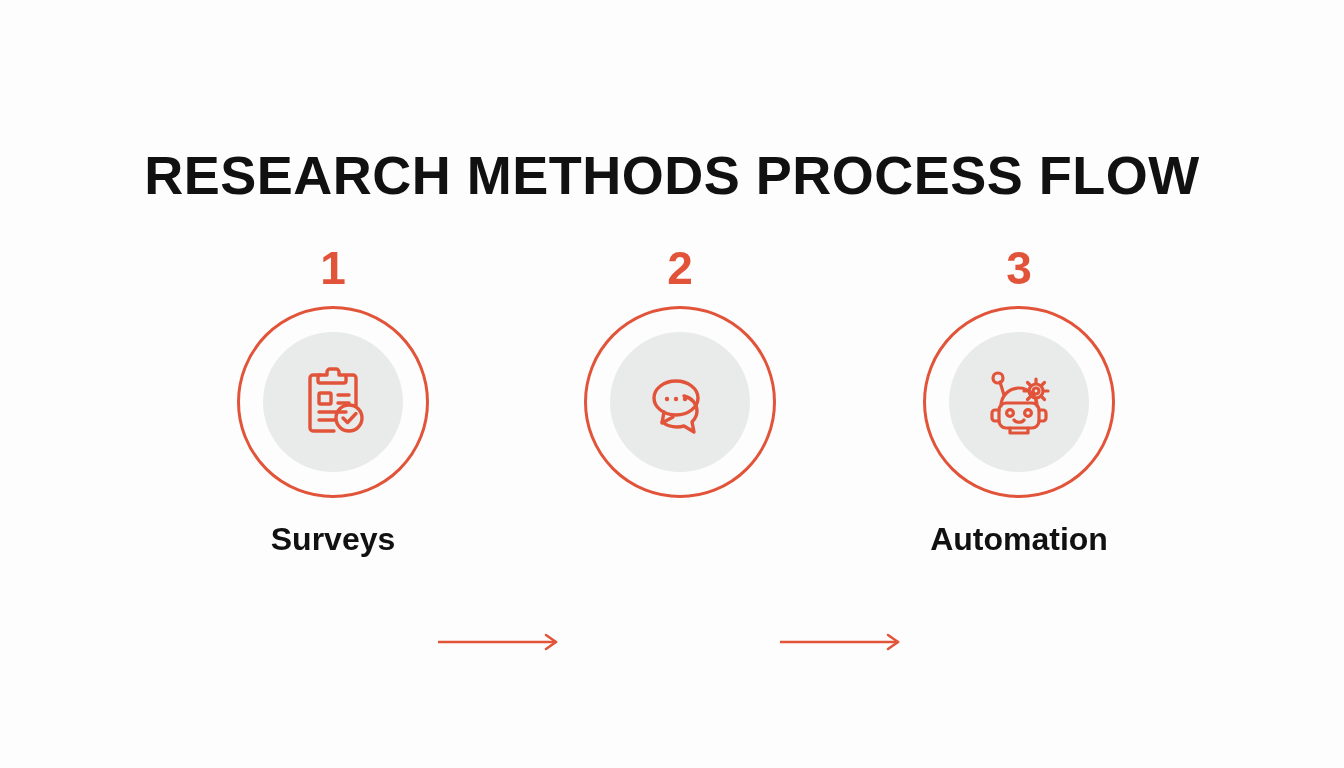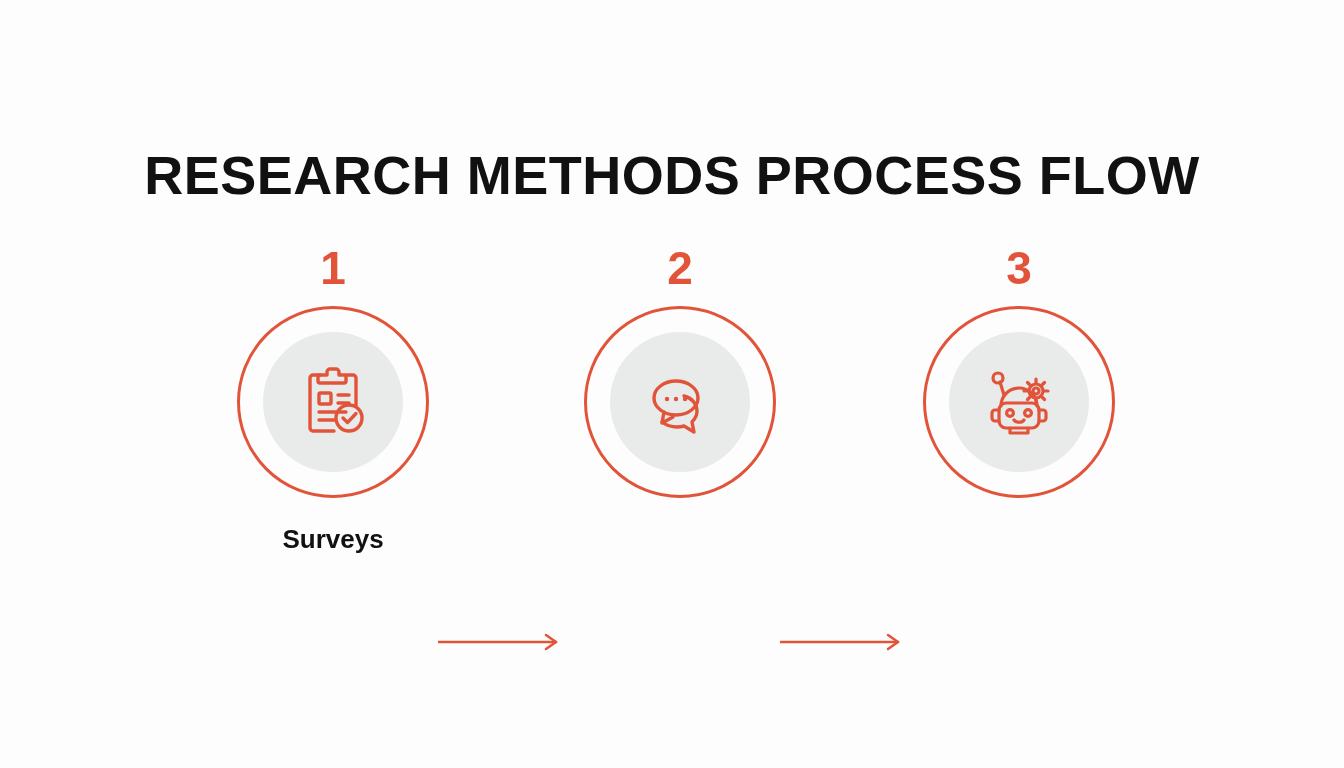--- a/index.html
+++ b/index.html
@@ -103,21 +103,21 @@
     width: 80px;
     height: 80px;
   }
 
   .step-label {
     position: absolute;
     top: 283px;
     left: 0;
     width: 260px;
     text-align: center;
-    font-size: 26px;
+    font-size: 32px;
     line-height: 32px;
     font-weight: 700;
     color: #111111;
     white-space: nowrap;
   }
 
   
   .arrow {
     position: absolute;
     top: 392px;
@@ -235,16 +235,17 @@
 
             <circle cx="57" cy="29" r="7"></circle>
             <circle cx="57" cy="29" r="3"></circle>
             <path d="M57 17 v4 M57 37 v4 M45 29 h4 M65 29 h4
                      M48.5 20.5 l3 3 M62.5 34.5 l3 3
                      M65.5 20.5 l-3 3 M51.5 34.5 l-3 3"></path>
           </svg>
         </div>
       </div>
 
+      <div class="step-label">Automation</div>
     </div>
 
   </div>
 </div>
 
 </body></html>

